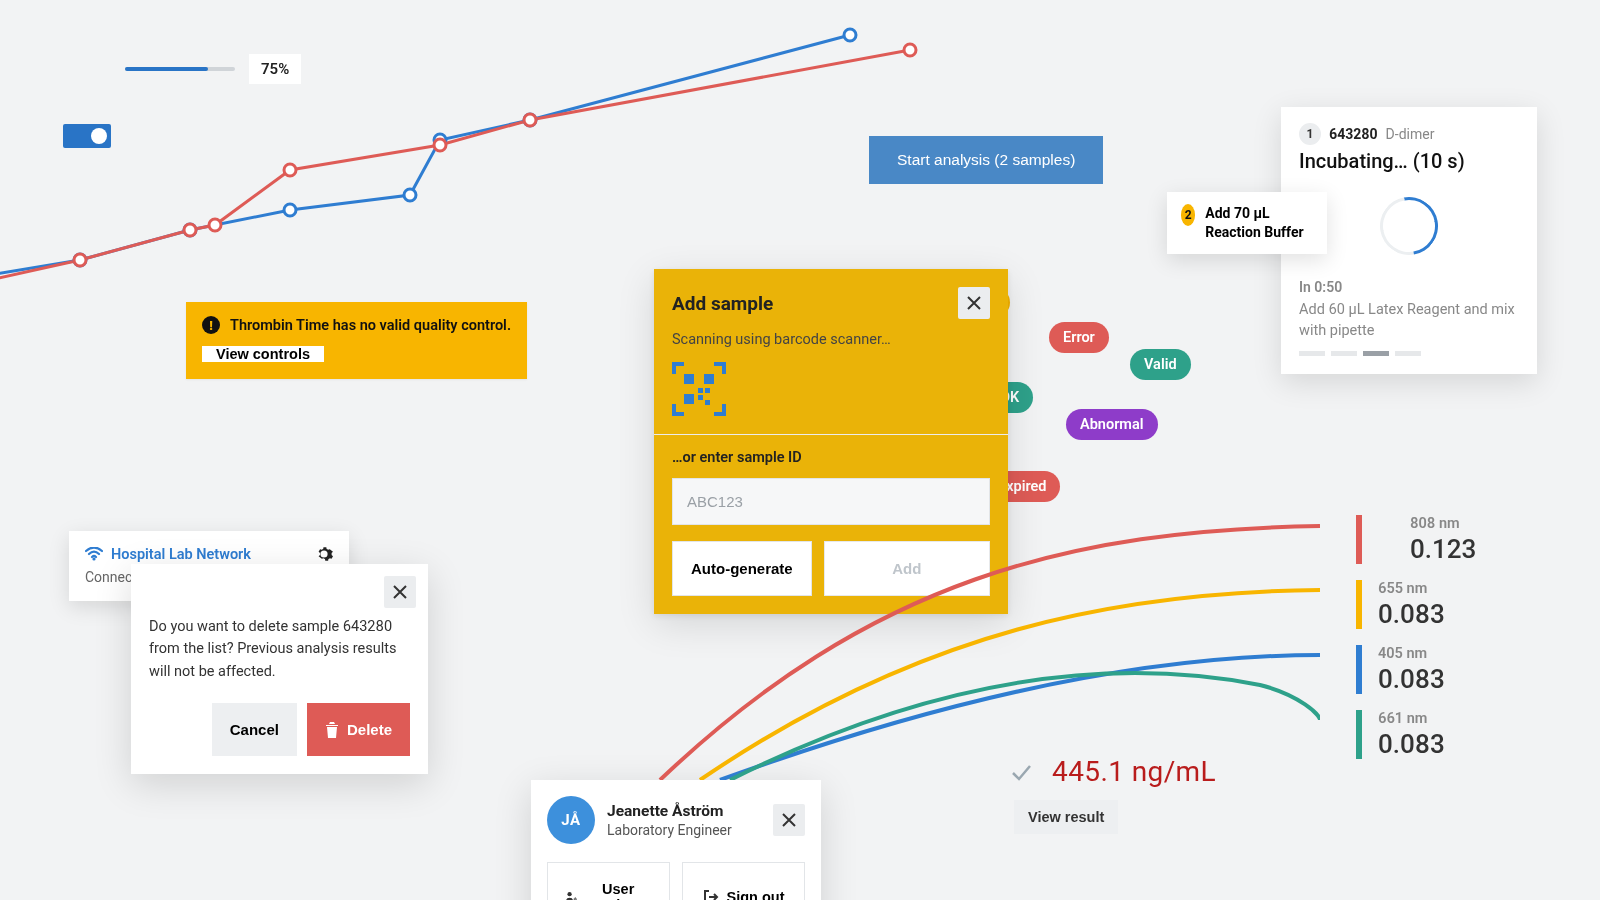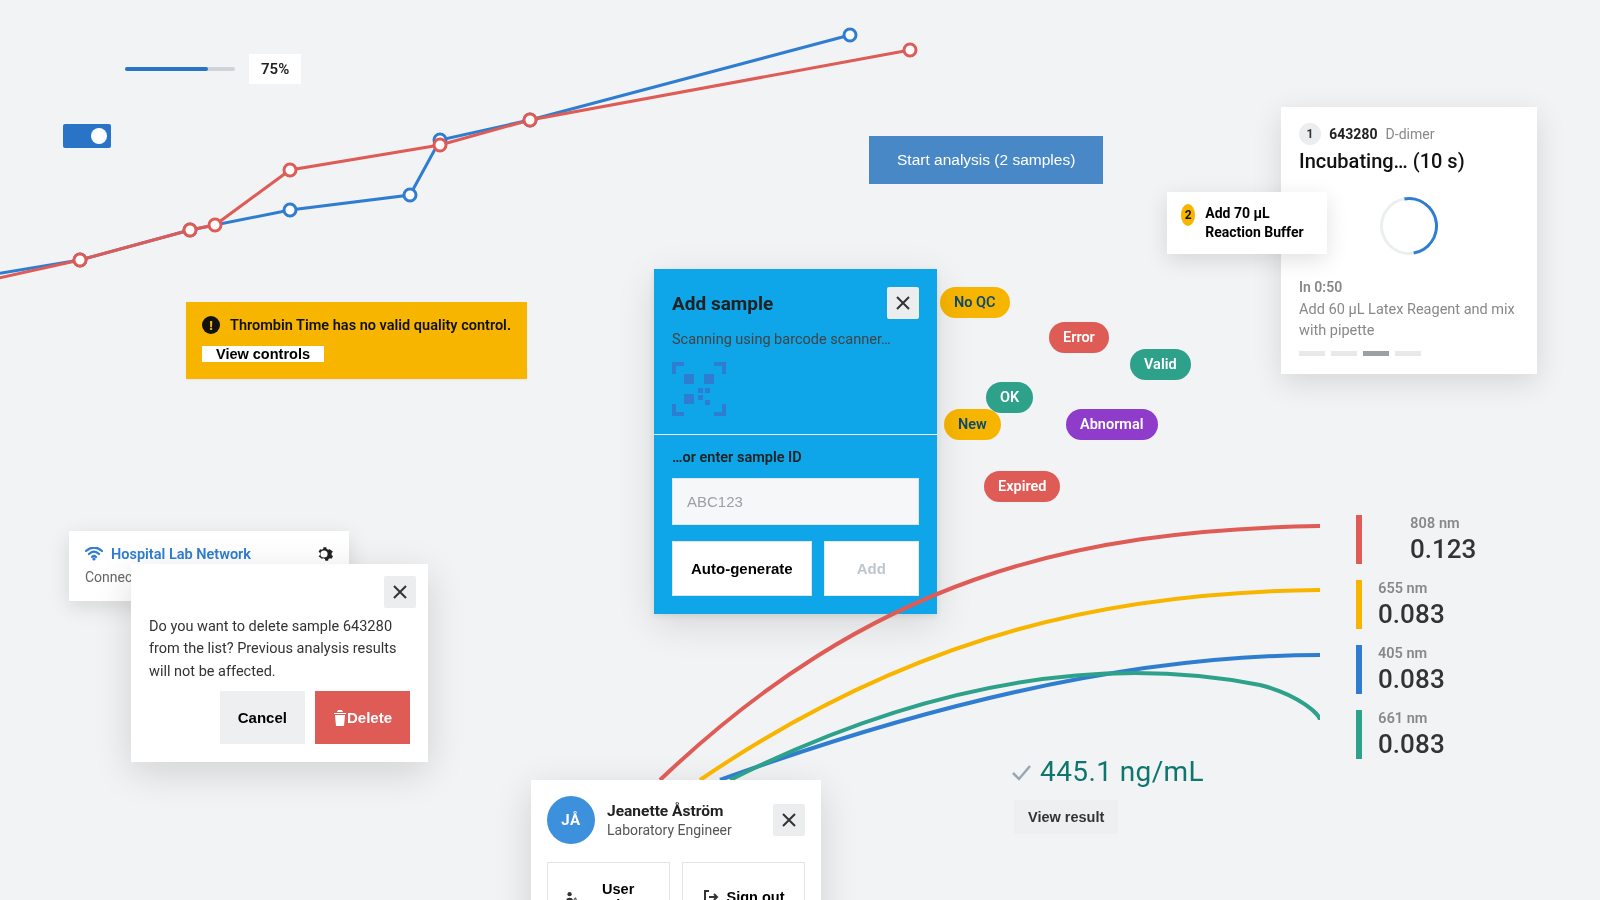--- a/index.html
+++ b/index.html
@@ -23,21 +23,21 @@
   
   .banner { left: 186px; top: 302px; background: #f8b500; padding: 14px 16px 16px; color: #111; box-shadow: 0 1px 2px rgba(0,0,0,0.06); }
   .banner-head { display: flex; align-items: center; gap: 10px; font-size: 14.5px; font-weight: 600; }
   .banner-head .wicon { width: 18px; height: 18px; background: #111; border-radius: 50%; color: #f8b500; font-size: 13px; font-weight: 900; display: flex; align-items: center; justify-content: center; }
   .banner button { margin-top: 12px; background: #fff; border: none; padding: 0 14px; font-size: 14.5px; font-weight: 600; cursor: pointer; }
 
   
   .startbtn { left: 869px; top: 136px; background: #4988c6; color: #fff; border: none; padding: 15px 28px; font-size: 15.5px; font-weight: 500; cursor: pointer; }
 
   
-  .modal { left: 654px; top: 269px; width: 283px; background: #0ea5e9; box-shadow: 0 10px 36px rgba(0,0,0,0.12), 0 2px 6px rgba(0,0,0,0.08); }
+  .modal { left: 654px; top: 269px; width: 354px; background: #eab308; box-shadow: 0 10px 36px rgba(0,0,0,0.12), 0 2px 6px rgba(0,0,0,0.08); }
   .modal-head { display: flex; align-items: center; justify-content: space-between; padding: 18px 18px 0 18px; }
   .modal-head h3 { font-size: 19px; font-weight: 700; color: #222; }
   .iconbtn { width: 32px; height: 32px; display: flex; align-items: center; justify-content: center; background: #ebedef; border: none; cursor: pointer; border-radius: 2px; }
   .modal-sub { padding: 12px 18px 0 18px; font-size: 14.5px; color: #444; }
   .qr-wrap { padding: 14px 18px 18px 18px; color: #2f7dd1; }
   .modal-divider { border-top: 1px solid #ececec; padding: 14px 18px 0 18px; font-size: 14.5px; font-weight: 600; color: #222; }
   .modal-input-wrap { padding: 12px 18px 0 18px; }
   .modal-input { width: 100%; border: 1px solid #e2e5e8; background: #f6f7f8; padding: 14px 14px; font-size: 15px; color: #555; }
   .modal-input::placeholder { color: #9aa0a6; }
   .modal-actions { display: flex; gap: 12px; padding: 16px 18px 18px 18px; }
@@ -48,23 +48,23 @@
   .netcard { left: 69px; top: 531px; width: 280px; background: #fff; padding: 14px 16px 16px; box-shadow: 0 6px 20px rgba(0,0,0,0.12); }
   .netcard-head { display: flex; align-items: center; justify-content: space-between; gap: 8px; }
   .netcard-title { color: #2f7dd1; font-weight: 600; font-size: 14.5px; display: flex; align-items: center; gap: 8px; }
   .netcard-sub { margin-top: 6px; font-size: 14px; color: #666; }
   .gearicon { width: 18px; height: 18px; }
 
   
   .delcard { left: 131px; top: 564px; width: 297px; background: #fff; padding: 16px 18px 18px; box-shadow: 0 10px 36px rgba(0,0,0,0.14); }
   .delcard-close { float: right; margin-top: -4px; margin-right: -6px; }
   .delcard p { font-size: 14.5px; color: #333; line-height: 1.55; margin-top: 36px; }
-  .delcard-actions { display: flex; justify-content: flex-end; gap: 10px; margin-top: 8px; align-items: center; }
+  .delcard-actions { display: flex; justify-content: flex-end; gap: 10px; margin-top: 20px; align-items: center; }
   .btn.muted { background: #edeff1; border: none; }
-  .btn.danger { background: #de5b56; color: #fff; border: none; display: flex; align-items: center; }
+  .btn.danger { background: #de5b56; color: #fff; border: none; display: flex; align-items: center; gap: 8px; }
 
   
   .userpop { left: 531px; top: 780px; width: 290px; background: #fff; box-shadow: 0 10px 36px rgba(0,0,0,0.14); padding: 16px 16px 0 16px; }
   .user-head { display: flex; align-items: center; gap: 12px; }
   .avatar { width: 48px; height: 48px; border-radius: 50%; background: #3d90dc; color: #fff; display: flex; align-items: center; justify-content: center; font-weight: 700; font-size: 15px; letter-spacing: 0.5px; }
   .user-name { font-weight: 700; font-size: 15.5px; color: #222; }
   .user-role { font-size: 14px; color: #555; margin-top: 2px; }
   .user-actions { display: flex; gap: 12px; margin-top: 18px; }
   .user-actions .btn { flex: 1; display: flex; align-items: center; gap: 8px; justify-content: center; font-size: 14.5px; }
 
@@ -90,21 +90,21 @@
   .stepdots { display: flex; gap: 6px; margin-top: 10px; }
   .stepdot { width: 26px; height: 5px; background: #e6e8ea; }
   .stepdot.cur { background: #9aa0a6; }
 
   
   .stepchip { left: 1167px; top: 192px; width: 160px; background: #fff; padding: 12px 14px; display: flex; gap: 10px; align-items: flex-start; box-shadow: 0 6px 22px rgba(0,0,0,0.12); }
   .stepchip .stepnum { background: #f8b500; color: #111; }
   .stepchip-text { font-size: 14px; font-weight: 700; line-height: 1.35; }
 
   
-  .result { left: 1010px; top: 755px; display: flex; align-items: center; gap: 8px; color: #0f766e; }
+  .result { left: 1010px; top: 755px; display: flex; align-items: center; gap: 20px; color: #b91c1c; }
   .result-val { font-size: 28px; font-weight: 400; letter-spacing: 0.4px; }
   .result-btn { left: 1014px; top: 800px; background: #edeff1; border: none; padding: 9px 14px; font-size: 14.5px; font-weight: 600; color: #333; cursor: pointer; }
 
   
   .wave { position: absolute; left: 1356px; border-left: 6px solid; padding-left: 16px; }
   .wave-label { font-size: 14.5px; color: #888; font-weight: 600; }
   .wave-val { font-size: 26px; font-weight: 500; color: #333; margin-top: 2px; }
 
   svg { display: block; }
 </style>

